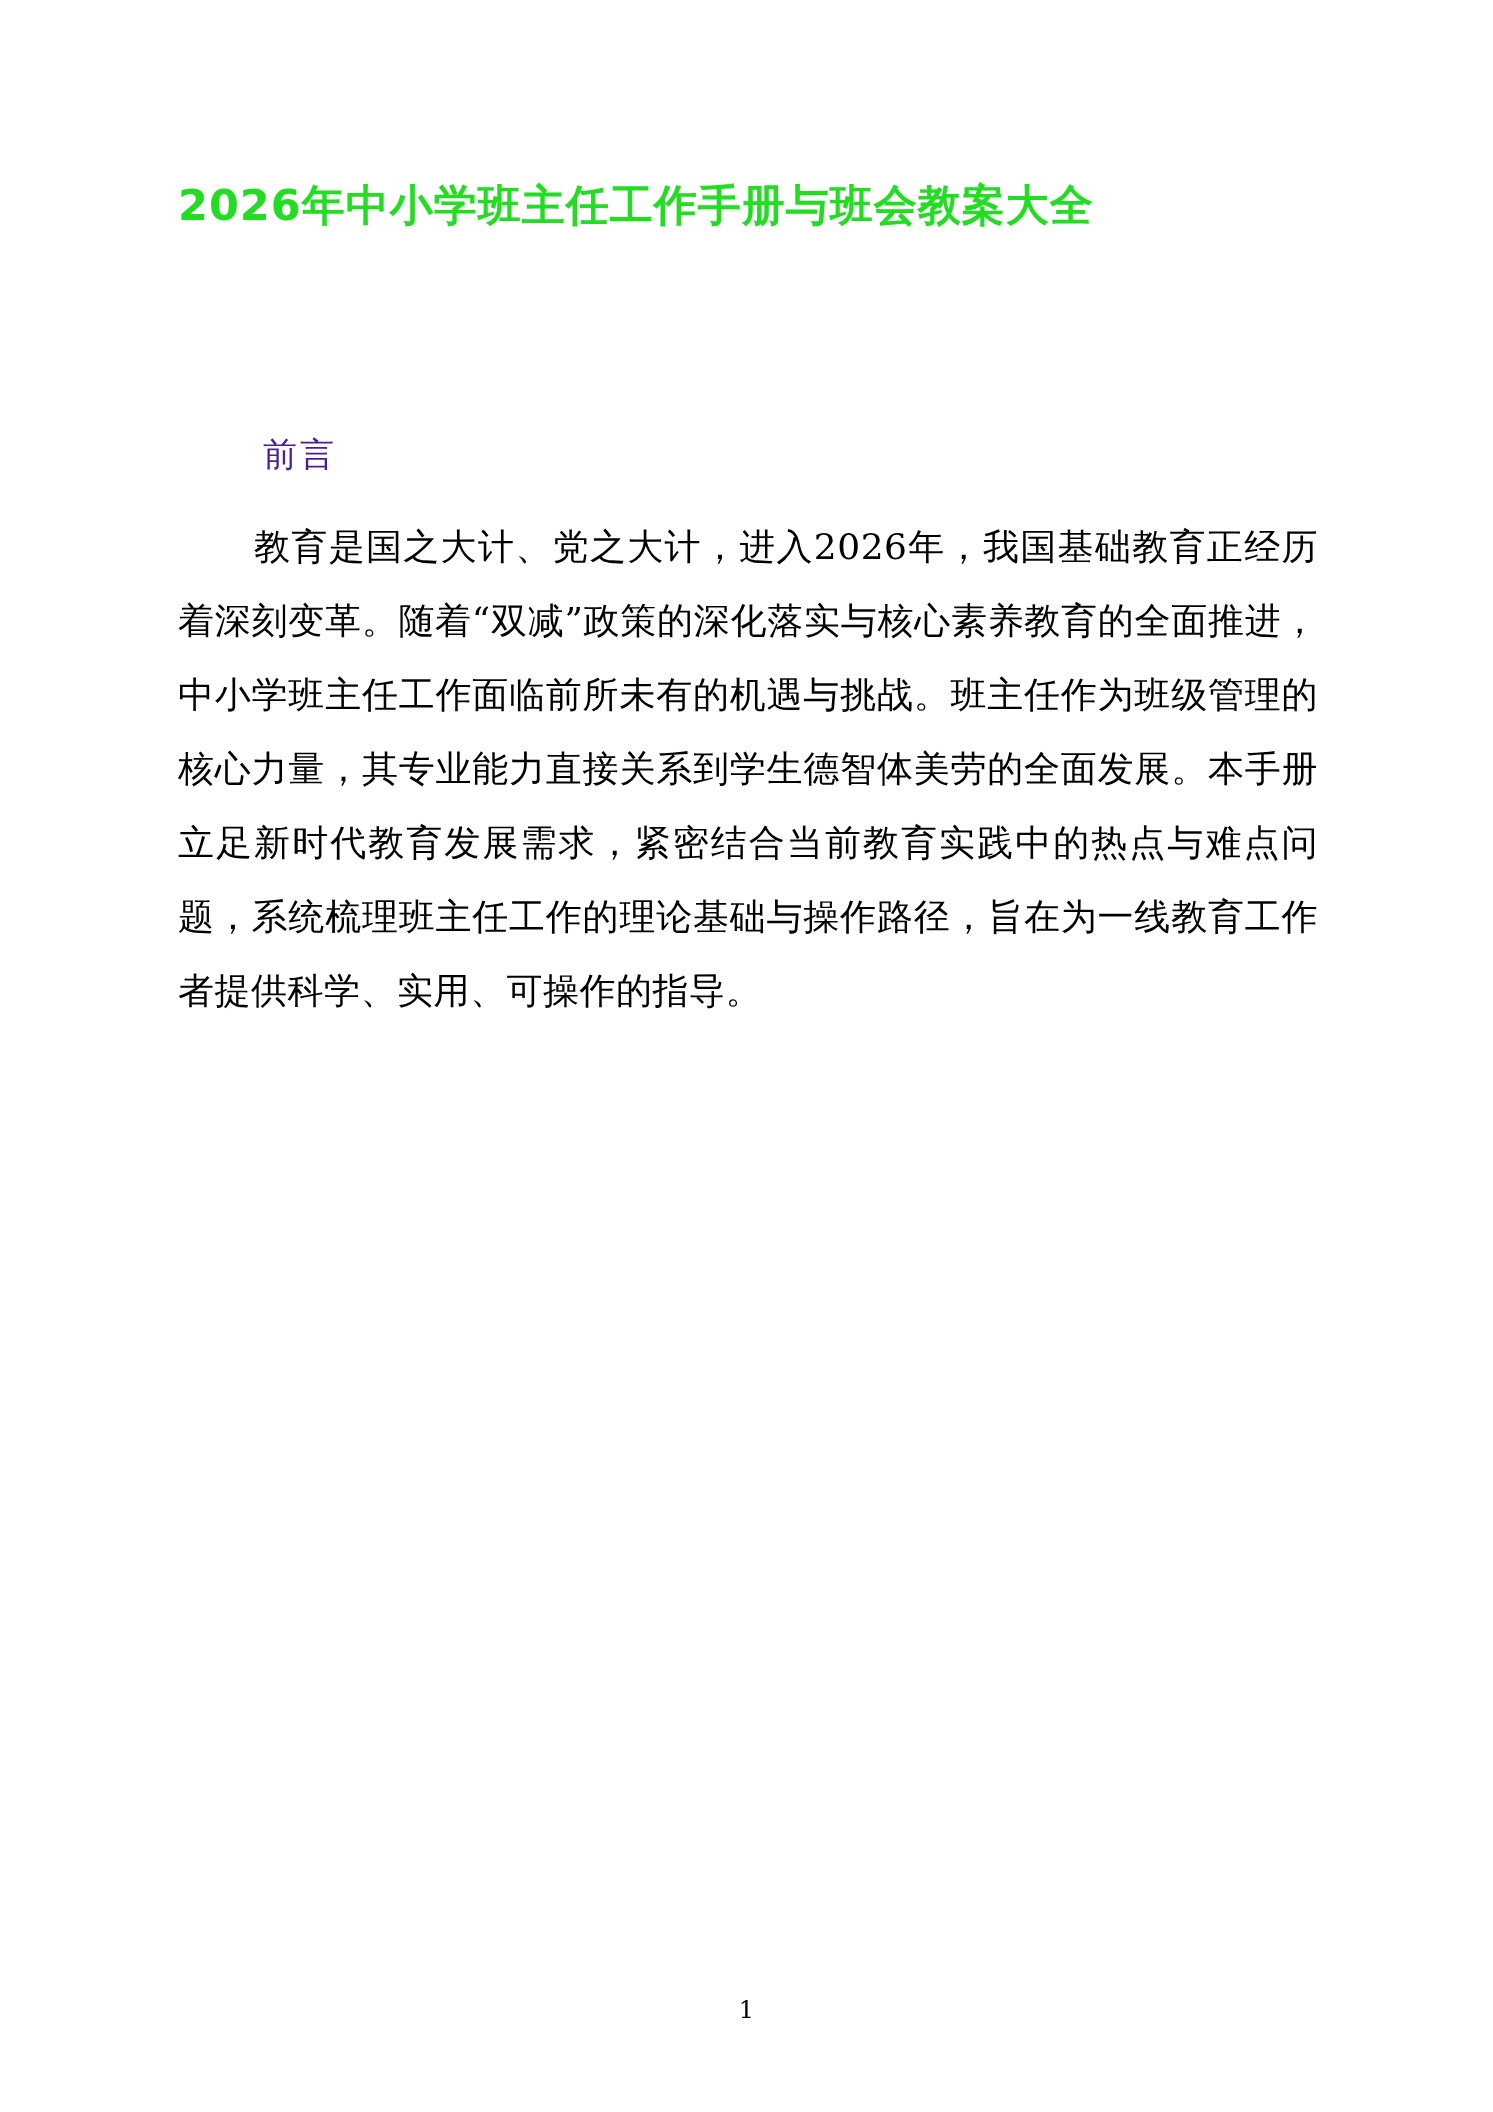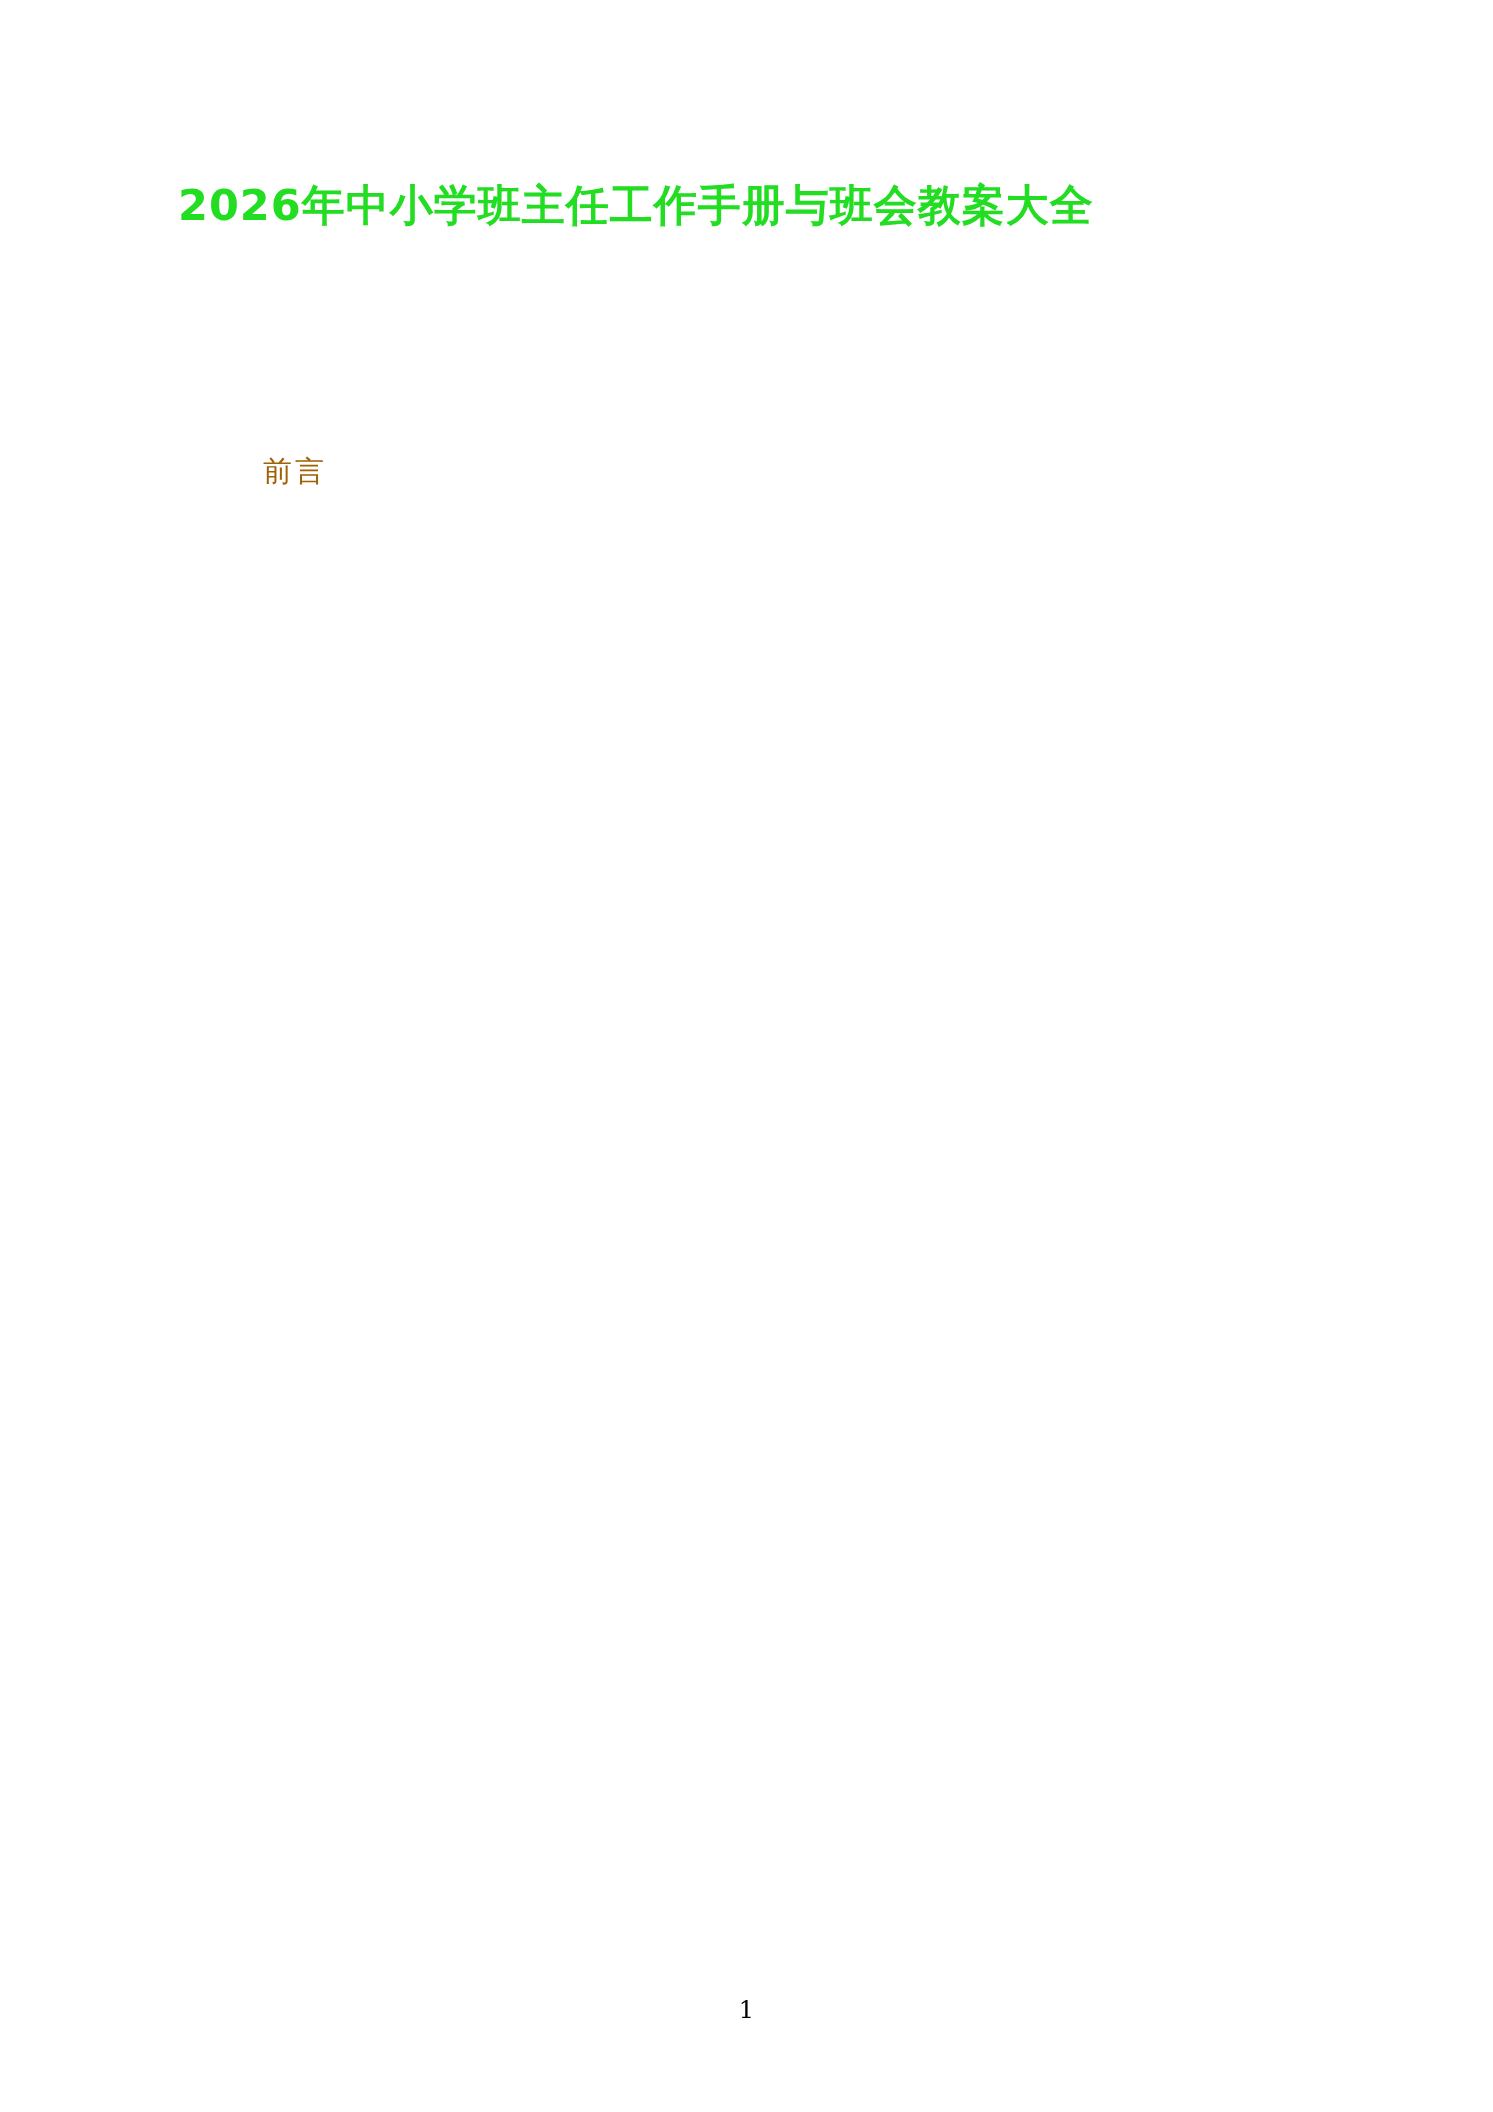--- a/index.html
+++ b/index.html
@@ -26,25 +26,25 @@
     font-family: "DejaVu Sans", sans-serif;
     font-weight: bold;
     font-size: 43px;
     line-height: 1.2;
     color: #22dd22;
     letter-spacing: 1px;
     white-space: nowrap;
   }
   .section-heading {
     position: absolute;
-    top: 452px;
+    top: 432px;
     left: 263px;
     font-family: "DejaVu Sans", sans-serif;
-    font-size: 29px;
-    color: #a16207;
+    font-size: 34px;
+    color: #4c1d95;
     letter-spacing: 3px;
   }
   .body-block {
     position: absolute;
     top: 510px;
     left: 178px;
     width: 1140px;
   }
   .para {
     font-family: "DejaVu Serif", serif;
@@ -71,17 +71,18 @@
 </head>
 <body>
 
 <div class="page">
 
   <div class="doc-title">2026年中小学班主任工作手册与班会教案大全</div>
 
   <div class="section-heading">前言</div>
 
   <div class="body-block">
+    <p class="para">教育是国之大计、党之大计，进入2026年，我国基础教育正经历着深刻变革。随着“双减”政策的深化落实与核心素养教育的全面推进，中小学班主任工作面临前所未有的机遇与挑战。班主任作为班级管理的核心力量，其专业能力直接关系到学生德智体美劳的全面发展。本手册立足新时代教育发展需求，紧密结合当前教育实践中的热点与难点问题，系统梳理班主任工作的理论基础与操作路径，旨在为一线教育工作者提供科学、实用、可操作的指导。</p>
   </div>
 
   <div class="page-number">1</div>
 
 </div>
 
 </body></html>

